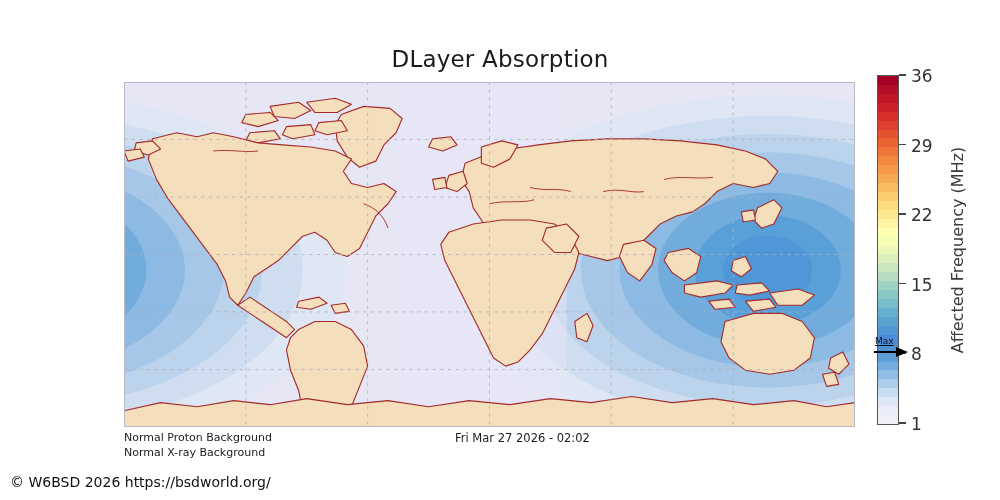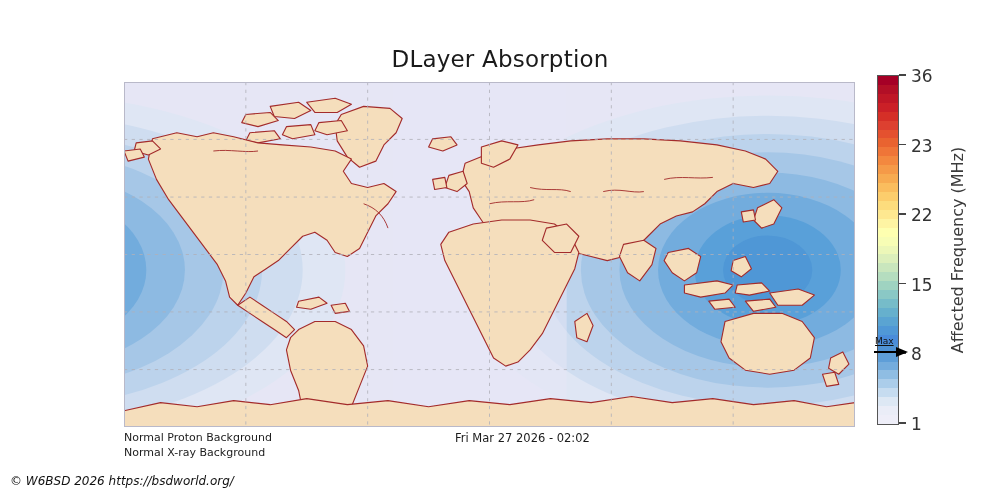--- a/index.html
+++ b/index.html
@@ -60,21 +60,21 @@
 
   
   .status{
     position:absolute;left:124px;top:430px;font-size:11px;color:#1c1c1c;line-height:15px;
   }
   .stamp{
     position:absolute;left:455px;top:431px;width:400px;
     font-size:11.5px;color:#1c1c1c;
   }
   .footer{
-    position:absolute;left:10px;top:474px;font-size:12px;font-style:italic;color:#111;
+    position:absolute;left:10px;top:474px;font-size:14px;color:#111;
   }
 </style>
 </head>
 <body>
 
 <div id="root">
 
   <div class="title">DLayer Absorption</div>
 
   <div class="map-wrap">
@@ -270,21 +270,21 @@
       <div class="cbar-seg" style="background: rgb(234, 237, 247); height: 8.92308px;"></div>
       <div class="cbar-seg" style="background: rgb(238, 238, 248); height: 8.92308px;"></div>
     </div>
   <div class="cbar-ticks" id="cbar-ticks">
       <div class="tick" style="top: 0px;">
         <i></i>
         <span>36</span>
       </div>
       <div class="tick" style="top: 69.6px;">
         <i></i>
-        <span>23</span>
+        <span>29</span>
       </div>
       <div class="tick" style="top: 139.2px;">
         <i></i>
         <span>22</span>
       </div>
       <div class="tick" style="top: 208.8px;">
         <i></i>
         <span>15</span>
       </div>
       <div class="tick" style="top: 278.4px;">

